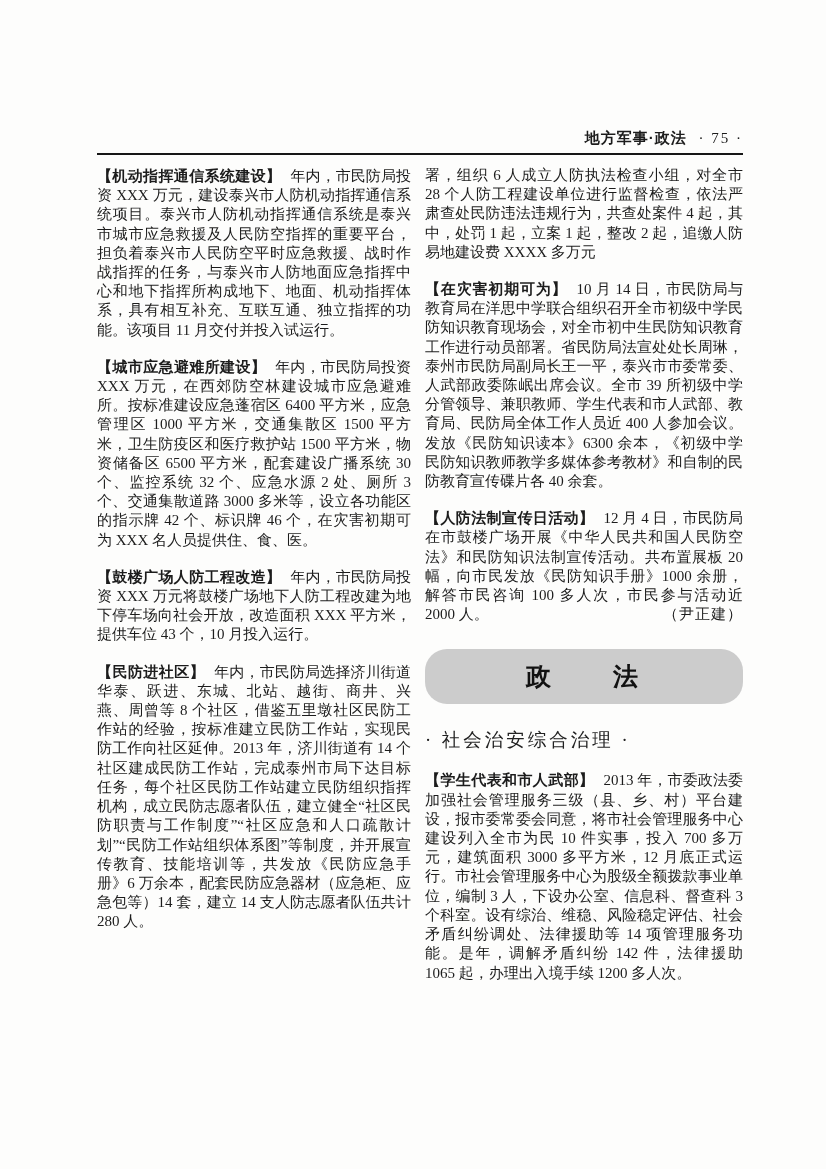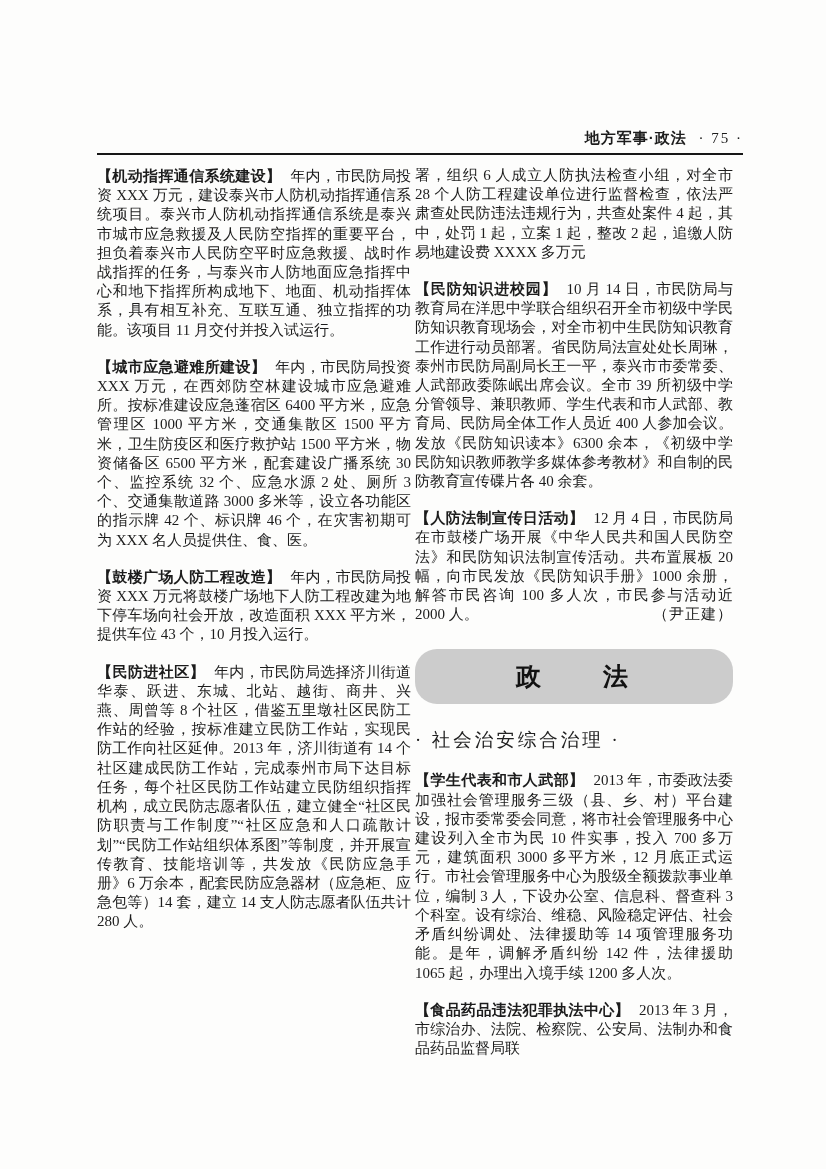--- a/index.html
+++ b/index.html
@@ -35,21 +35,21 @@
     margin-left:8px;
     letter-spacing:2px;
   }
   .header-rule {
     border-bottom:2px solid #161616;
     margin-top:5px;
     margin-bottom:11px;
   }
   .columns {
     display:flex;
-    gap:4px;
+    gap:14px;
   }
   .col { flex:0 0 auto; }
   .col-left  { width:314px; }
   .col-right { width:318px; }
   p.entry {
     margin:0 0 17px 0;
     font-size:15px;
     line-height:19.2px;
     text-align:justify;
   }
@@ -114,35 +114,32 @@
         <p class="entry">
           <b class="entry-title">【民防进社区】</b><span>年内，市民防局选择济川街道华泰、跃进、东城、北站、越街、商井、兴燕、周曾等 8 个社区，借鉴五里墩社区民防工作站的经验，按标准建立民防工作站，实现民防工作向社区延伸。2013 年，济川街道有 14 个社区建成民防工作站，完成泰州市局下达目标任务，每个社区民防工作站建立民防组织指挥机构，成立民防志愿者队伍，建立健全“社区民防职责与工作制度”“社区应急和人口疏散计划”“民防工作站组织体系图”等制度，并开展宣传教育、技能培训等，共发放《民防应急手册》6 万余本，配套民防应急器材（应急柜、应急包等）14 套，建立 14 支人防志愿者队伍共计 280 人。</span>
         </p>
       </div>
 
       <div class="col col-right">
         <p class="entry">
           <span>署，组织 6 人成立人防执法检查小组，对全市 28 个人防工程建设单位进行监督检查，依法严肃查处民防违法违规行为，共查处案件 4 起，其中，处罚 1 起，立案 1 起，整改 2 起，追缴人防易地建设费 XXXX 多万元</span>
         </p>
         <p class="entry">
-          <b class="entry-title">【民防知识进校园】</b><span>10 月 14 日，市民防局与教育局在洋思中学联合组织召开全市初级中学民防知识教育现场会，对全市初中生民防知识教育工作进行动员部署。省民防局法宣处处长周琳，泰州市民防局副局长王一平，泰兴市市委常委、人武部政委陈岷出席会议。全市 39 所初级中学分管领导、兼职教师、学生代表和市人武部、教育局、民防局全体工作人员近 400 人参加会议。发放《民防知识读本》6300 余本，《初级中学民防知识教师教学多媒体参考教材》和自制的民防教育宣传碟片各 40 余套。</span>
+          <b class="entry-title">【在灾害初期可为】</b><span>10 月 14 日，市民防局与教育局在洋思中学联合组织召开全市初级中学民防知识教育现场会，对全市初中生民防知识教育工作进行动员部署。省民防局法宣处处长周琳，泰州市民防局副局长王一平，泰兴市市委常委、人武部政委陈岷出席会议。全市 39 所初级中学分管领导、兼职教师、学生代表和市人武部、教育局、民防局全体工作人员近 400 人参加会议。发放《民防知识读本》6300 余本，《初级中学民防知识教师教学多媒体参考教材》和自制的民防教育宣传碟片各 40 余套。</span>
         </p>
         <p class="entry">
           <b class="entry-title">【人防法制宣传日活动】</b><span>12 月 4 日，市民防局在市鼓楼广场开展《中华人民共和国人民防空法》和民防知识法制宣传活动。共布置展板 20 幅，向市民发放《民防知识手册》1000 余册，解答市民咨询 100 多人次，市民参与活动近 2000 人。</span><span class="signature">（尹正建）</span>
         </p>
 
         <div class="section-banner">
           <span class="section-banner-text">政　　法</span>
         </div>
 
         <div class="subsection-heading">· 社会治安综合治理 ·</div>
 
         <p class="entry">
           <b class="entry-title">【学生代表和市人武部】</b><span>2013 年，市委政法委加强社会管理服务三级（县、乡、村）平台建设，报市委常委会同意，将市社会管理服务中心建设列入全市为民 10 件实事，投入 700 多万元，建筑面积 3000 多平方米，12 月底正式运行。市社会管理服务中心为股级全额拨款事业单位，编制 3 人，下设办公室、信息科、督查科 3 个科室。设有综治、维稳、风险稳定评估、社会矛盾纠纷调处、法律援助等 14 项管理服务功能。是年，调解矛盾纠纷 142 件，法律援助 1065 起，办理出入境手续 1200 多人次。</span>
         </p>
-        <p class="entry">
-          <b class="entry-title">【食品药品违法犯罪执法中心】</b><span>2013 年 3 月，市综治办、法院、检察院、公安局、法制办和食品药品监督局联</span>
-        </p>
       </div>
 
     </div>
   </div>
 </div>
 
 </body></html>

